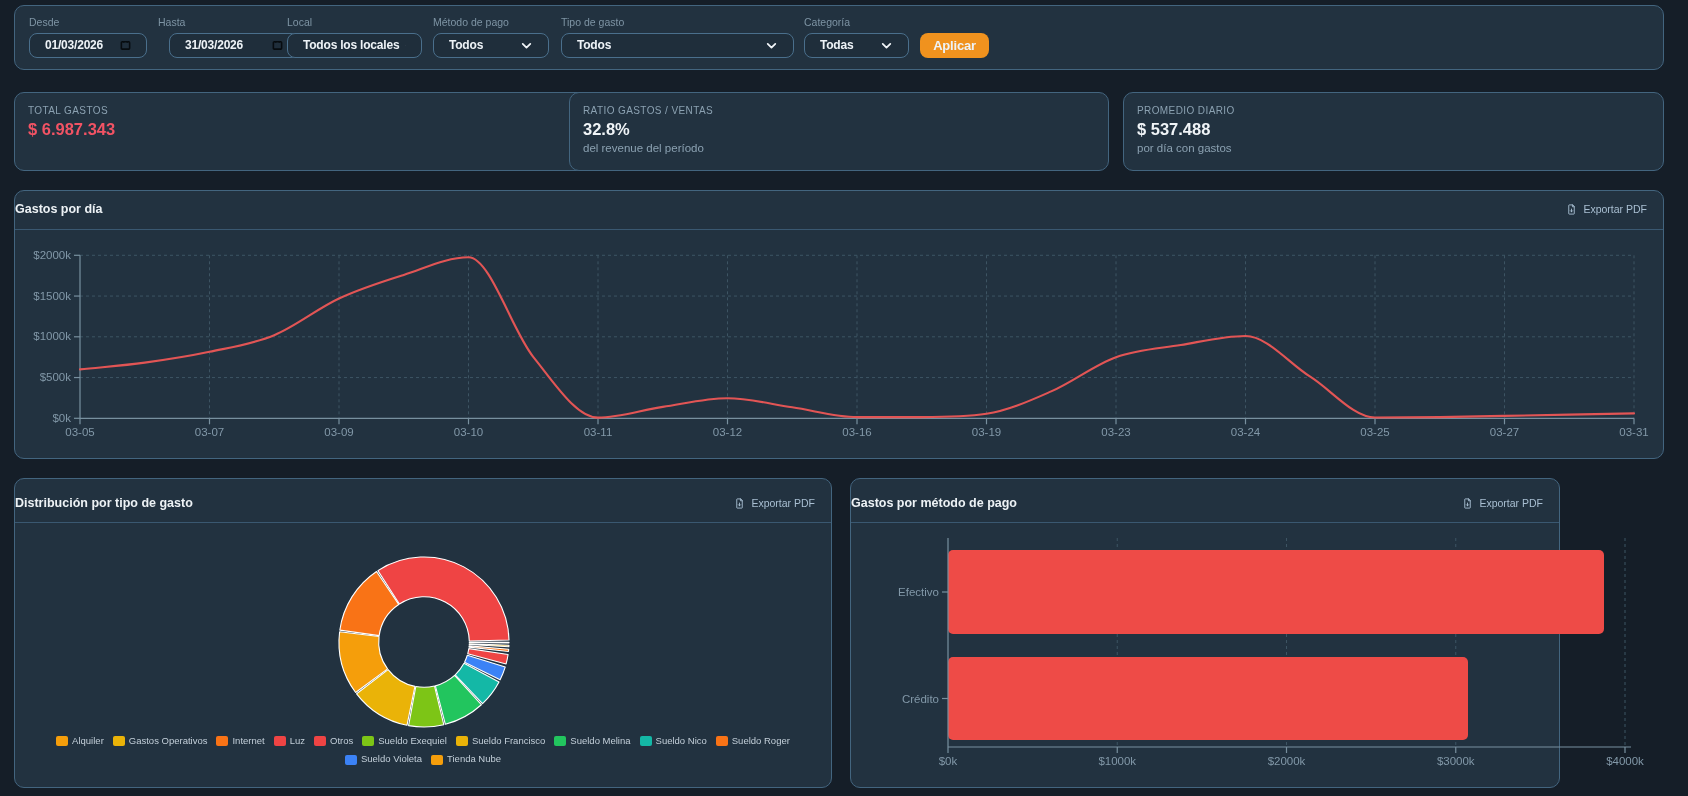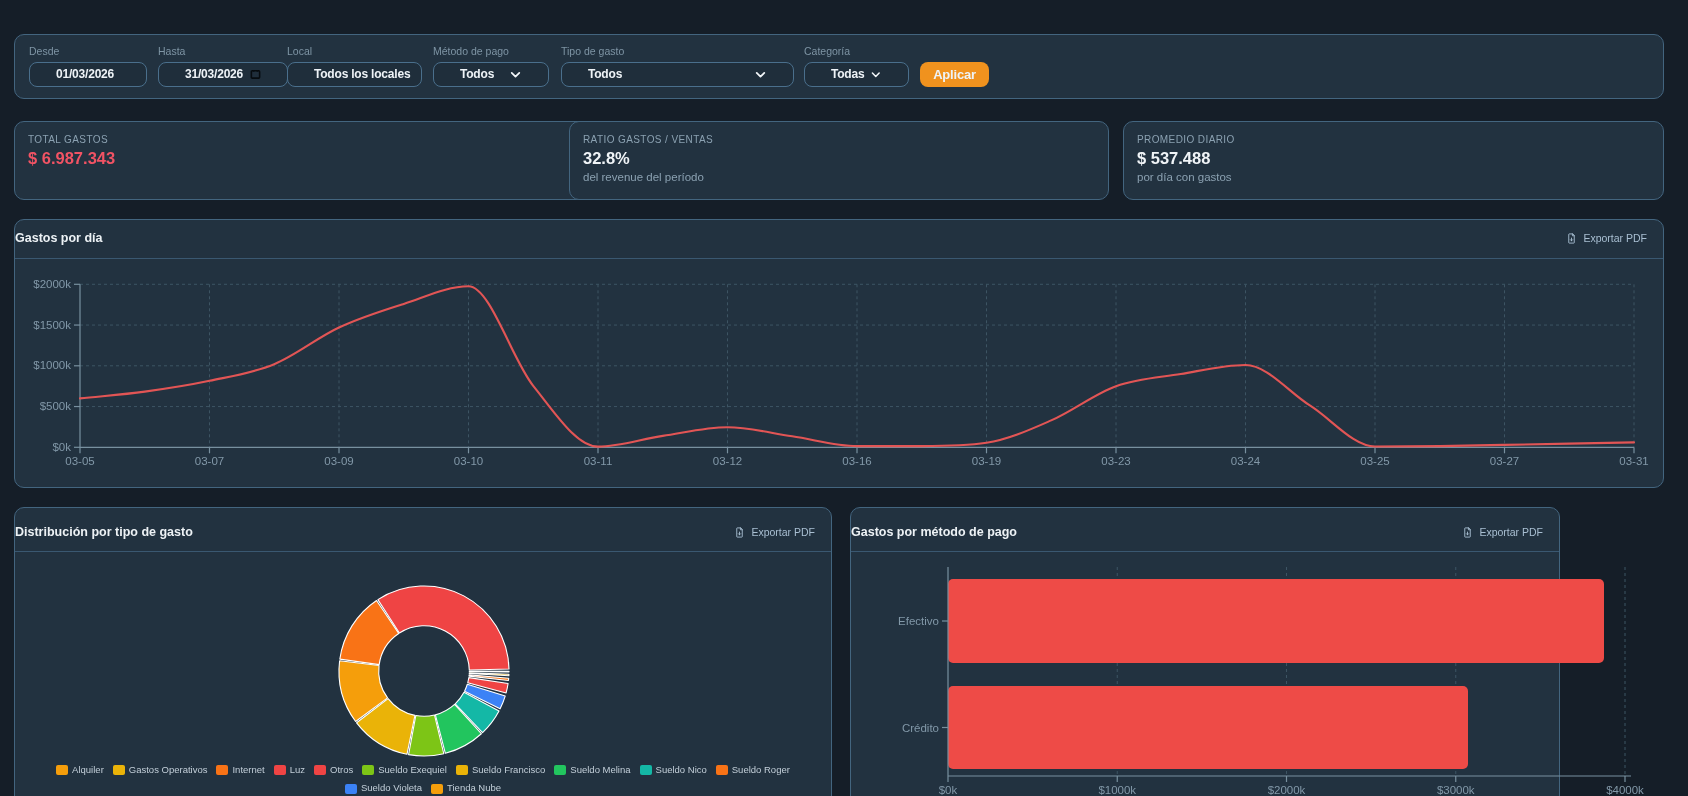--- a/index.html
+++ b/index.html
@@ -1,18 +1,18 @@
 <!DOCTYPE html>
 <html><head><meta charset="utf-8">
 <style>
 * { margin:0; padding:0; box-sizing:border-box; }
 html,body { width:1688px; height:796px; background:#151e28; font-family:"Liberation Sans",sans-serif; overflow:hidden; position:relative; }
-.card { position:absolute; background:#223240; border:1px solid #43657f; border-radius:10px;margin-top:29px; }
+.card { position:absolute; background:#223240; border:1px solid #43657f; border-radius:10px; }
 .flabel { position:absolute; top:10px; font-size:10.5px; color:#7e94a4; }
-.finput { position:absolute; top:26.5px; height:25px; white-space:nowrap; background:#1f2e3b; border:1px solid #4a6f8c; border-radius:8px; color:#eef3f7; font-size:12px; letter-spacing:-0.2px; font-weight:bold; display:flex; align-items:center; padding:0 26px; justify-content:space-between; gap:6px; }
+.finput { position:absolute; top:26.5px; height:25px; white-space:nowrap; background:#1f2e3b; border:1px solid #4a6f8c; border-radius:8px; color:#eef3f7; font-size:12px; letter-spacing:-0.2px; font-weight:bold; display:flex; align-items:center; padding:0 15px; justify-content:space-between; gap:6px; }
 .statlab { position:absolute; left:13px; top:12px; font-size:10px; letter-spacing:.4px; color:#8ba1b1; }
 .statval { position:absolute; left:13px; top:26.5px; font-size:16.5px; font-weight:bold; color:#f0f4f7; }
 .statsub { position:absolute; left:13px; top:49px; font-size:11.5px; color:#8ba1b1; }
 .ctitle { position:absolute; left:0; top:10.5px; font-size:12.5px; font-weight:bold; color:#edf2f5; }
 .export { position:absolute; right:16px; top:12px; font-size:10.5px; color:#a9bfd2; }
 .csep { position:absolute; left:0; right:0; border-bottom:1px solid #3a5871; }
 .gl { stroke:#3d5463; stroke-width:1; stroke-dasharray:3 3; fill:none; }
 .ax { stroke:#78909f; stroke-width:1.2; fill:none; }
 .xl { fill:#8298a8; font-size:11.5px; font-family:"Liberation Sans",sans-serif; }
 .li { display:inline-flex; align-items:center; margin:0 4.5px; font-size:9.5px; color:#c3cfd9; white-space:nowrap; }
@@ -20,21 +20,21 @@
 </style></head>
 <body>
 
 <div class="card" style="left:14px; top:5px; width:1650px; height:65px;">
   <span class="flabel" style="left:14px">Desde</span>
   <div class="finput" style="left:14px; width:118px;">01/03/2026 <svg width="11" height="12" viewBox="0 0 24 24" fill="none" stroke="#070c10" stroke-width="3.4">
         <rect x="3" y="5" width="18" height="16" rx="2"></rect>
         <path d="M8 3v4M16 3v4"></path>
       </svg></div>
   <span class="flabel" style="left:143px">Hasta</span>
-  <div class="finput" style="left:143px; width:130px;">31/03/2026 <svg width="11" height="12" viewBox="0 0 24 24" fill="none" stroke="#070c10" stroke-width="3.4">
+  <div class="finput" style="left:154px; width:130px;">31/03/2026 <svg width="11" height="12" viewBox="0 0 24 24" fill="none" stroke="#070c10" stroke-width="3.4">
         <rect x="3" y="5" width="18" height="16" rx="2"></rect>
         <path d="M8 3v4M16 3v4"></path>
       </svg></div>
   <span class="flabel" style="left:272px">Local</span>
   <div class="finput" style="left:272px; width:135px;">Todos los locales <svg width="13" height="13" viewBox="0 0 24 24" fill="none" stroke="#f2f6f9" stroke-width="3.2" stroke-linecap="round" stroke-linejoin="round">
         <path d="M5 9l7 7 7-7"></path>
       </svg></div>
   <span class="flabel" style="left:418px">Método de pago</span>
   <div class="finput" style="left:418px; width:116px;">Todos <svg width="13" height="13" viewBox="0 0 24 24" fill="none" stroke="#f2f6f9" stroke-width="3.2" stroke-linecap="round" stroke-linejoin="round">
         <path d="M5 9l7 7 7-7"></path>

